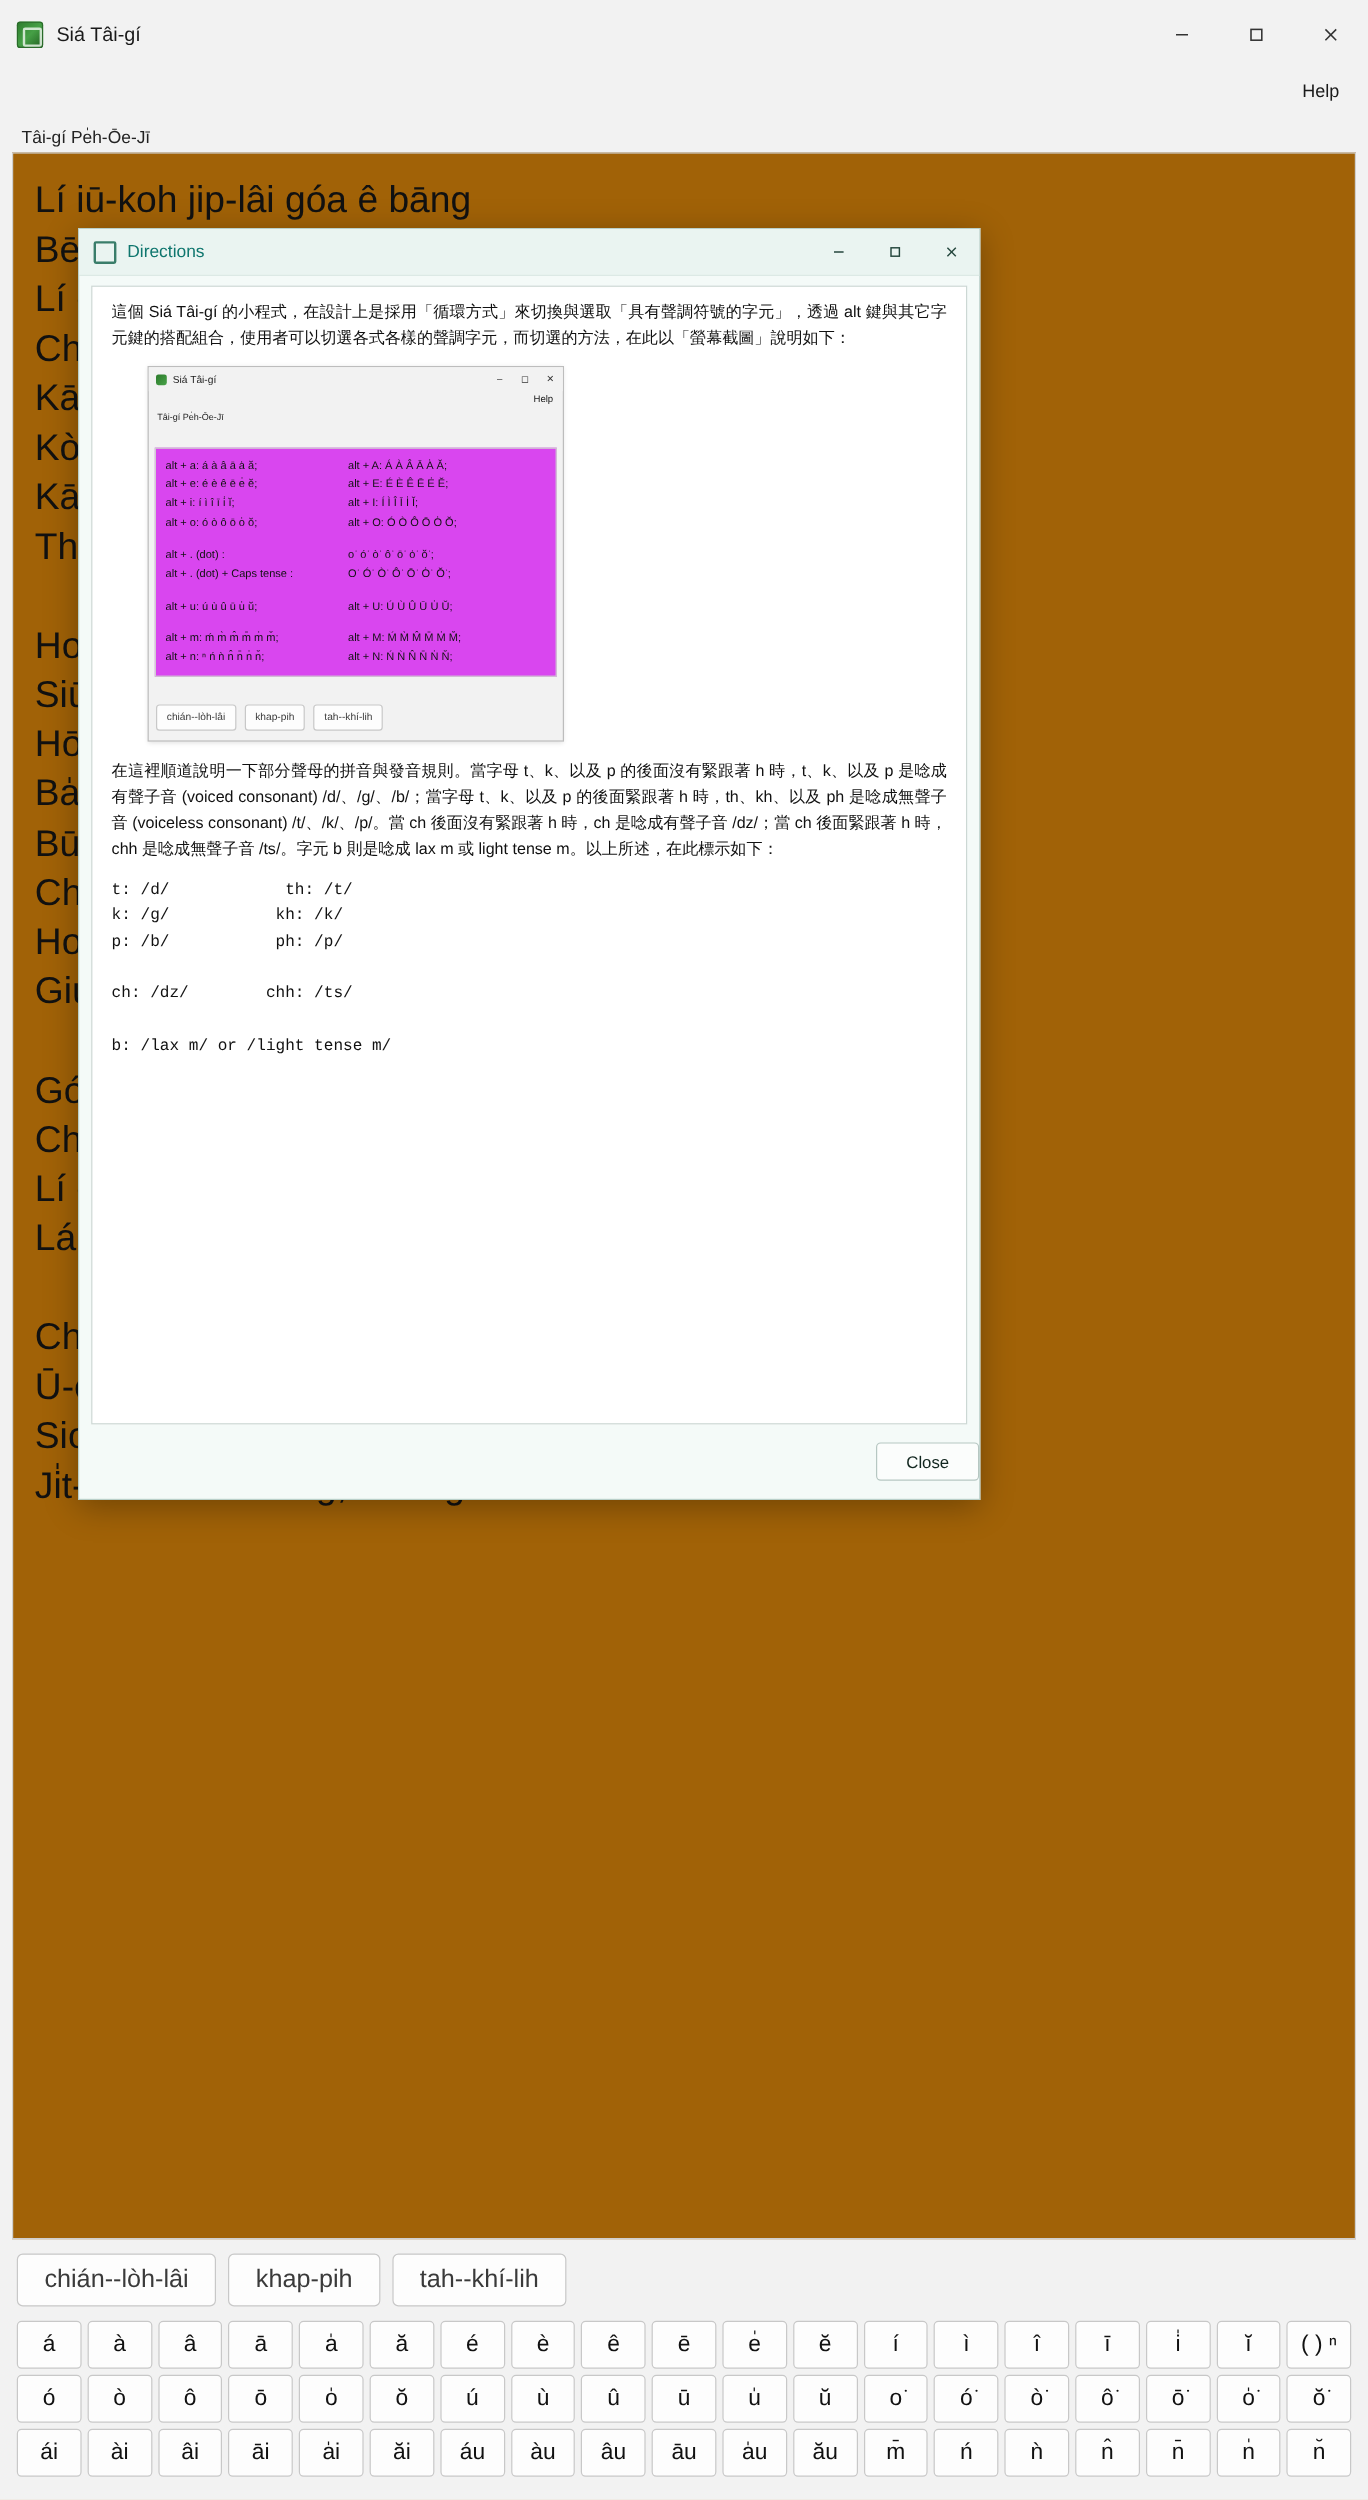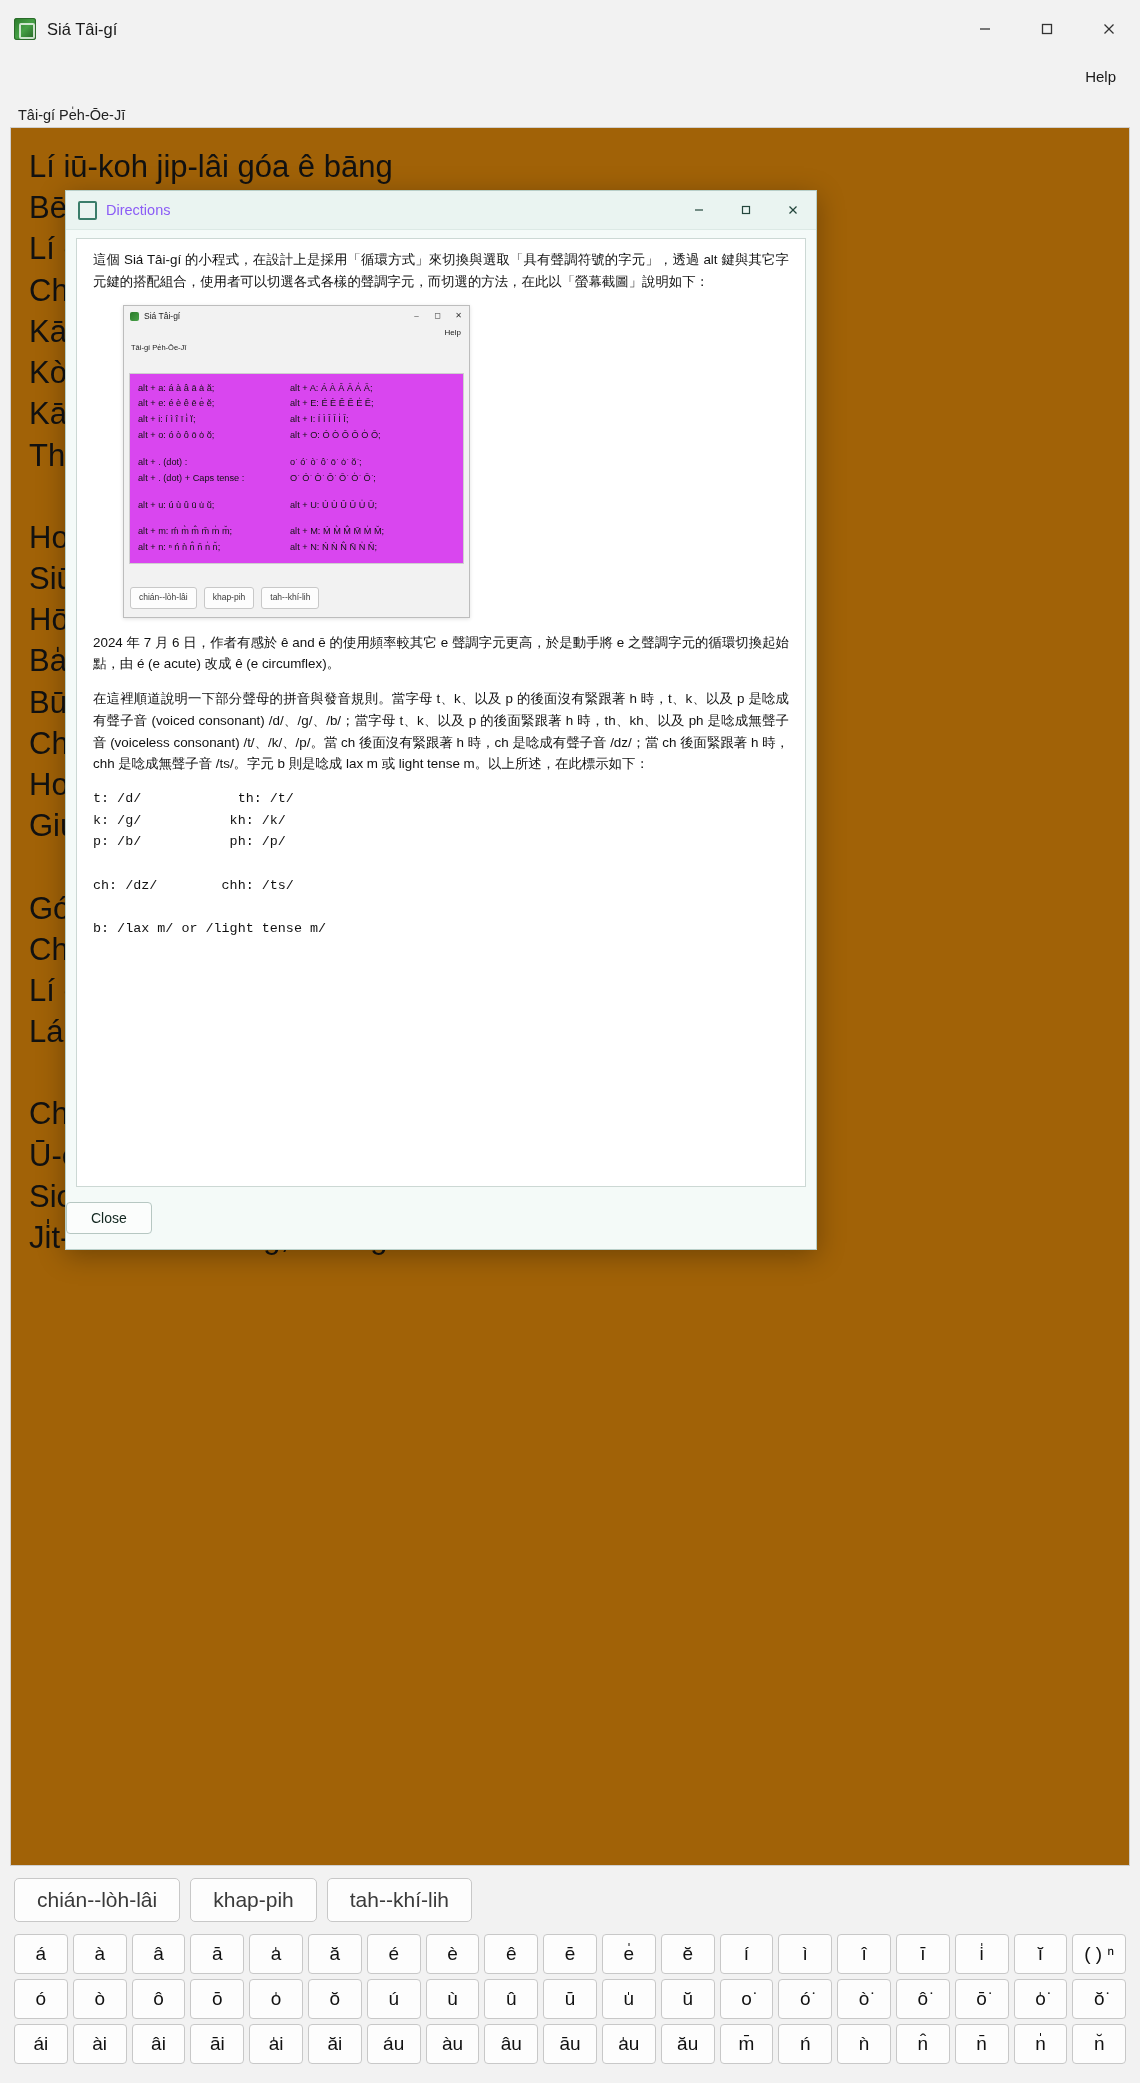--- a/index.html
+++ b/index.html
@@ -153,42 +153,42 @@
     display: flex; align-items: center;
     padding-left: 12px;
     border-bottom: 1px solid #dce9e5;
   }
   .dlg-icon {
     width: 15px; height: 15px;
     border: 2px solid #3a7d6a;
     border-radius: 2px;
     margin-right: 9px;
   }
-  .dlg-title { font-size: 14.5px; color: #8b5cf6; }
+  .dlg-title { font-size: 14.5px; color: #0f766e; }
   .dlg-wincontrols { margin-left: auto; display: flex; height: 100%; }
   .dlg-wbtn {
     width: 47px; height: 100%;
     display: flex; align-items: center; justify-content: center;
     color: #24463d;
   }
   .dlg-body {
     flex: 1;
     margin: 8px 10px 0 10px;
     background: #ffffff;
     border: 1px solid #ccd8d4;
     overflow: hidden;
     padding: 10px 16px;
     font-size: 13.4px;
     line-height: 1.62;
     color: #111;
   }
   .dlg-body p { margin: 0 0 13px 0; text-align: justify; }
   .dlg-footer {
     height: 62px;
-    display: flex; align-items: center; justify-content: flex-start;
+    display: flex; align-items: center; justify-content: flex-end;
     padding-right: 0;
   }
   .close-btn {
     background: #fbfdfc;
     border: 1px solid #b6c7c2;
     border-radius: 4px;
     font-size: 14px;
     padding: 7px 24px;
     color: #11261f;
     font-family: "Liberation Sans", sans-serif;
@@ -487,21 +487,20 @@
           <div class="ip-col2">alt + N: Ń Ǹ N̂ N̄ N̍ N̆;</div>
         </div>
       </div>
       <div class="inner-btnrow">
         <div class="inner-btn">chián--lòh-lâi</div>
         <div class="inner-btn">khap-pih</div>
         <div class="inner-btn">tah--khí-lih</div>
       </div>
     </div>
 
-    <p>2024 年 7 月 6 日，作者有感於 ê and ē 的使用頻率較其它 e 聲調字元更高，於是動手將 e 之聲調字元的循環切換起始點，由 é (e acute) 改成 ê (e circumflex)。</p>
     <p>在這裡順道說明一下部分聲母的拼音與發音規則。當字母 t、k、以及 p 的後面沒有緊跟著 h 時，t、k、以及 p 是唸成有聲子音 (voiced consonant) /d/、/g/、/b/；當字母 t、k、以及 p 的後面緊跟著 h 時，th、kh、以及 ph 是唸成無聲子音 (voiceless consonant) /t/、/k/、/p/。當 ch 後面沒有緊跟著 h 時，ch 是唸成有聲子音 /dz/；當 ch 後面緊跟著 h 時，chh 是唸成無聲子音 /ts/。字元 b 則是唸成 lax m 或 light tense m。以上所述，在此標示如下：</p>
     <div class="mono-block">t: /d/            th: /t/
 k: /g/           kh: /k/
 p: /b/           ph: /p/
 
 ch: /dz/        chh: /ts/
 
 b: /lax m/ or /light tense m/</div>
   </div>
 

